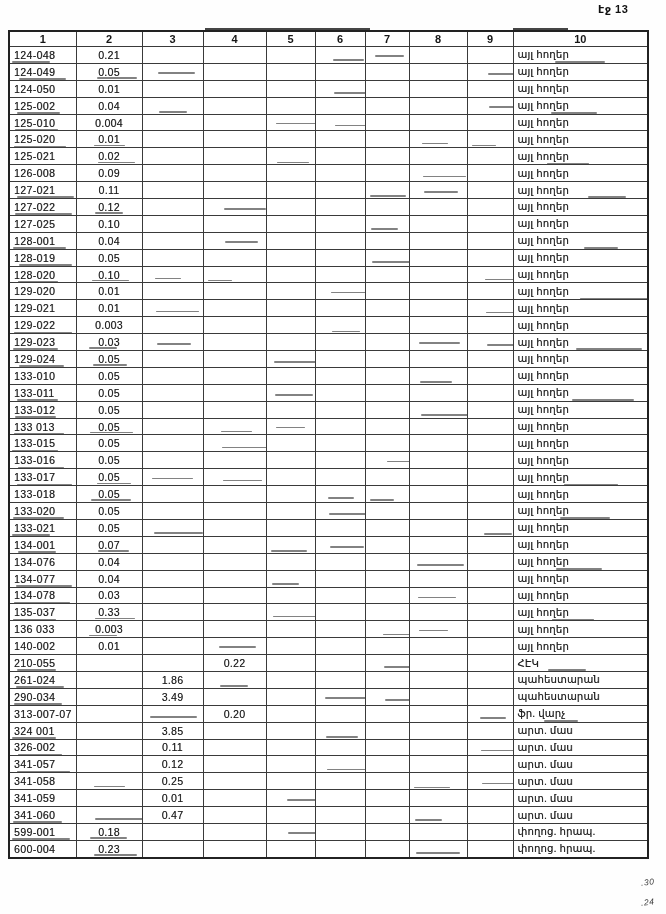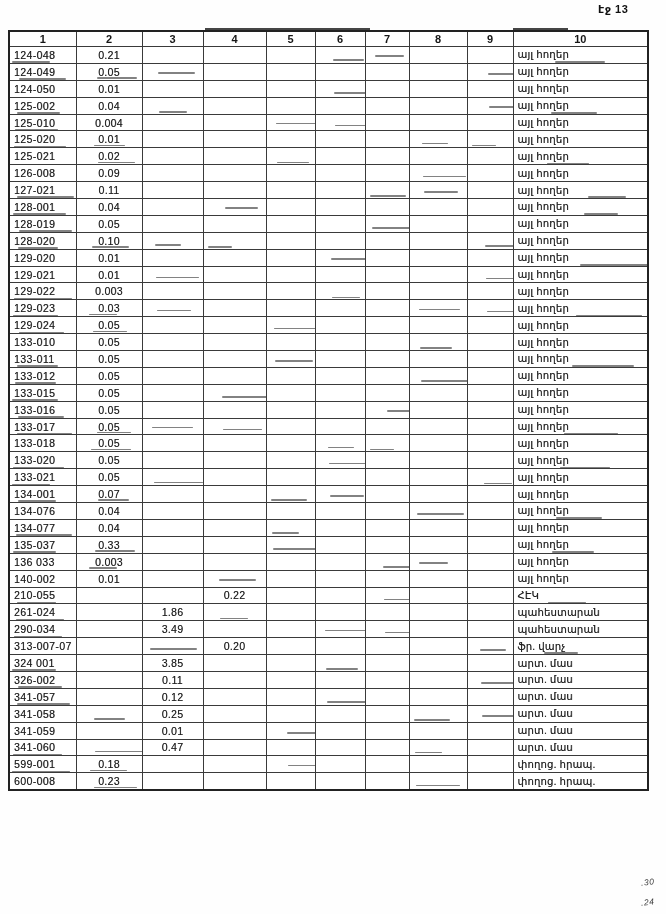--- a/index.html
+++ b/index.html
@@ -229,20 +229,48 @@
         <td class="cnum">
           <span class="smudge" style="width: 36px; left: 4px; bottom: 1px;"></span>
         </td>
         <td class="cnum">
           <span class="smudge" style="width: 34px; left: 14px; bottom: 5px;"></span>
         </td>
         <td class="cnum"></td>
         <td class="c9">այլ հողեր<span class="smudge" style="width: 38px; left: 74px; bottom: 0px;"></span></td>
       </tr>
       <tr>
+        <td class="c0">127-022<span class="smudge" style="width: 57px; left: 5px; bottom: 0px;"></span></td>
+        <td class="cnum">0.12<span class="smudge" style="width: 28px; left: 18px; bottom: 1px;"></span></td>
+        <td class="cnum"></td>
+        <td class="cnum">
+          <span class="smudge" style="width: 42px; left: 20px; bottom: 5px;"></span>
+        </td>
+        <td class="cnum"></td>
+        <td class="cnum"></td>
+        <td class="cnum"></td>
+        <td class="cnum"></td>
+        <td class="cnum"></td>
+        <td class="c9">այլ հողեր</td>
+      </tr>
+      <tr>
+        <td class="c0">127-025</td>
+        <td class="cnum">0.10</td>
+        <td class="cnum"></td>
+        <td class="cnum"></td>
+        <td class="cnum"></td>
+        <td class="cnum"></td>
+        <td class="cnum">
+          <span class="smudge" style="width: 27px; left: 5px; bottom: 2px;"></span>
+        </td>
+        <td class="cnum"></td>
+        <td class="cnum"></td>
+        <td class="c9">այլ հողեր</td>
+      </tr>
+      <tr>
         <td class="c0">128-001<span class="smudge" style="width: 53px; left: 3px; bottom: 0px;"></span></td>
         <td class="cnum">0.04</td>
         <td class="cnum"></td>
         <td class="cnum">
           <span class="smudge" style="width: 33px; left: 21px; bottom: 6px;"></span>
         </td>
         <td class="cnum"></td>
         <td class="cnum"></td>
         <td class="cnum"></td>
         <td class="cnum"></td>
@@ -393,20 +421,36 @@
         <td class="cnum"></td>
         <td class="cnum"></td>
         <td class="cnum"></td>
         <td class="cnum">
           <span class="smudge" style="width: 49px; left: 11px; bottom: 2px;"></span>
         </td>
         <td class="cnum"></td>
         <td class="c9">այլ հողեր</td>
       </tr>
       <tr>
+        <td class="c0">133 013<span class="smudge" style="width: 50px; left: 4px; bottom: 0px;"></span></td>
+        <td class="cnum">0.05<span class="smudge" style="width: 43px; left: 13px; bottom: 1px;"></span></td>
+        <td class="cnum"></td>
+        <td class="cnum">
+          <span class="smudge" style="width: 31px; left: 17px; bottom: 2px;"></span>
+        </td>
+        <td class="cnum">
+          <span class="smudge" style="width: 29px; left: 9px; bottom: 6px;"></span>
+        </td>
+        <td class="cnum"></td>
+        <td class="cnum"></td>
+        <td class="cnum"></td>
+        <td class="cnum"></td>
+        <td class="c9">այլ հողեր</td>
+      </tr>
+      <tr>
         <td class="c0">133-015<span class="smudge" style="width: 46px; left: 2px; bottom: 0px;"></span></td>
         <td class="cnum">0.05</td>
         <td class="cnum"></td>
         <td class="cnum">
           <span class="smudge" style="width: 48px; left: 18px; bottom: 3px;"></span>
         </td>
         <td class="cnum"></td>
         <td class="cnum"></td>
         <td class="cnum"></td>
         <td class="cnum"></td>
@@ -527,20 +571,34 @@
         <td class="cnum">
           <span class="smudge" style="width: 27px; left: 5px; bottom: 2px;"></span>
         </td>
         <td class="cnum"></td>
         <td class="cnum"></td>
         <td class="cnum"></td>
         <td class="cnum"></td>
         <td class="c9">այլ հողեր</td>
       </tr>
       <tr>
+        <td class="c0">134-078<span class="smudge" style="width: 56px; left: 4px; bottom: 0px;"></span></td>
+        <td class="cnum">0.03</td>
+        <td class="cnum"></td>
+        <td class="cnum"></td>
+        <td class="cnum"></td>
+        <td class="cnum"></td>
+        <td class="cnum"></td>
+        <td class="cnum">
+          <span class="smudge" style="width: 38px; left: 8px; bottom: 5px;"></span>
+        </td>
+        <td class="cnum"></td>
+        <td class="c9">այլ հողեր</td>
+      </tr>
+      <tr>
         <td class="c0">135-037<span class="smudge" style="width: 43px; left: 3px; bottom: 0px;"></span></td>
         <td class="cnum">0.33<span class="smudge" style="width: 40px; left: 18px; bottom: 1px;"></span></td>
         <td class="cnum"></td>
         <td class="cnum"></td>
         <td class="cnum">
           <span class="smudge" style="width: 44px; left: 6px; bottom: 3px;"></span>
         </td>
         <td class="cnum"></td>
         <td class="cnum"></td>
         <td class="cnum"></td>
@@ -735,21 +793,21 @@
         <td class="cnum">
           <span class="smudge" style="width: 33px; left: 21px; bottom: 6px;"></span>
         </td>
         <td class="cnum"></td>
         <td class="cnum"></td>
         <td class="cnum"></td>
         <td class="cnum"></td>
         <td class="c9">փողոց. հրապ.</td>
       </tr>
       <tr>
-        <td class="c0">600-008</td>
+        <td class="c0">600-004</td>
         <td class="cnum">0.23<span class="smudge" style="width: 43px; left: 17px; bottom: 1px;"></span></td>
         <td class="cnum"></td>
         <td class="cnum"></td>
         <td class="cnum"></td>
         <td class="cnum"></td>
         <td class="cnum"></td>
         <td class="cnum">
           <span class="smudge" style="width: 44px; left: 6px; bottom: 3px;"></span>
         </td>
         <td class="cnum"></td>

